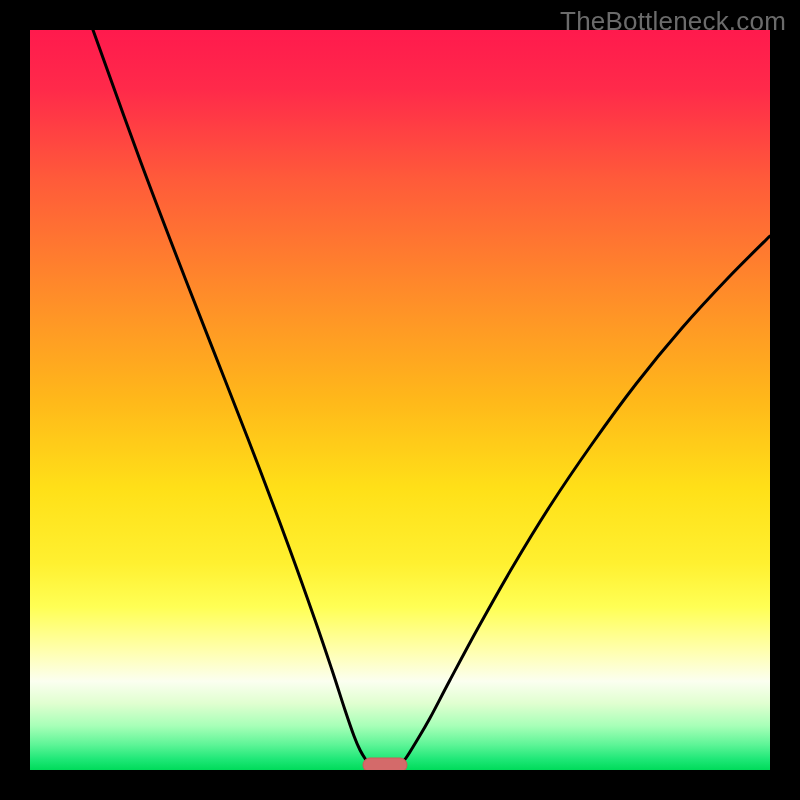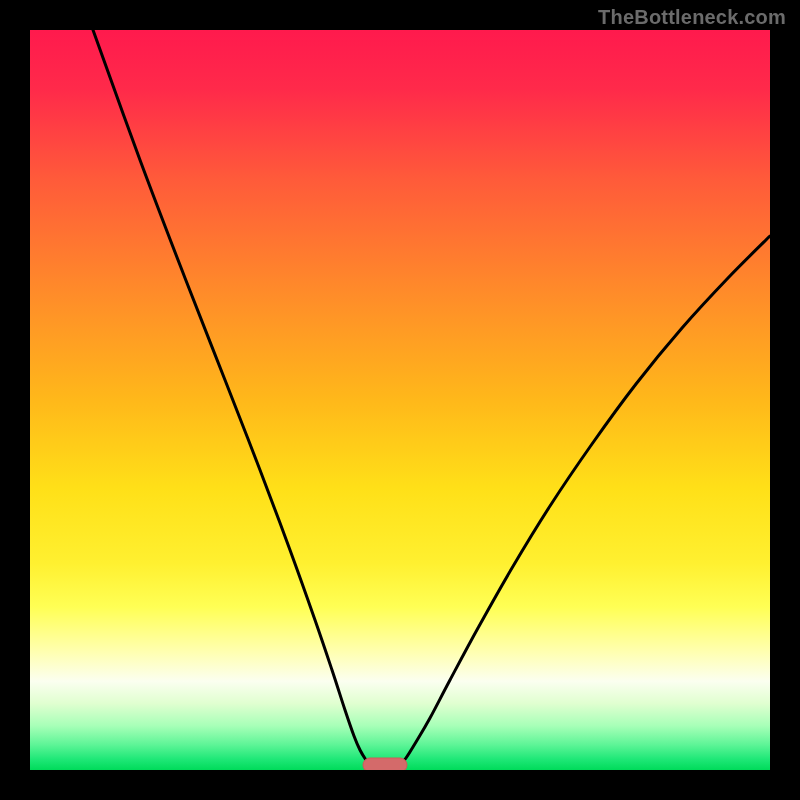--- a/index.html
+++ b/index.html
@@ -17,22 +17,22 @@
     top: 30px;
     width: 740px;
     height: 740px;
     overflow: hidden;
   }
   .credit {
     position: absolute;
     top: 6px;
     right: 14px;
     color: #6b6b6b;
-    font-size: 20px;
-    font-weight: 700;
+    font-size: 26px;
+    font-weight: 400;
     letter-spacing: 0.2px;
     z-index: 5;
   }
   svg {
     display: block;
   }
 </style>
 </head>
 <body>
 

